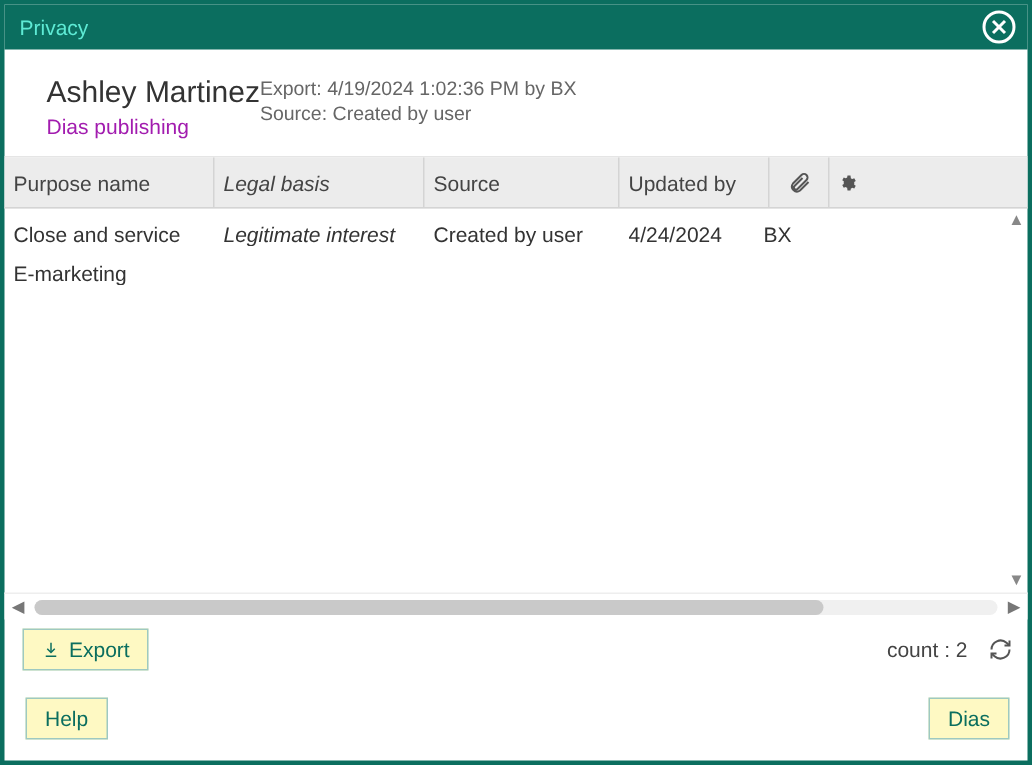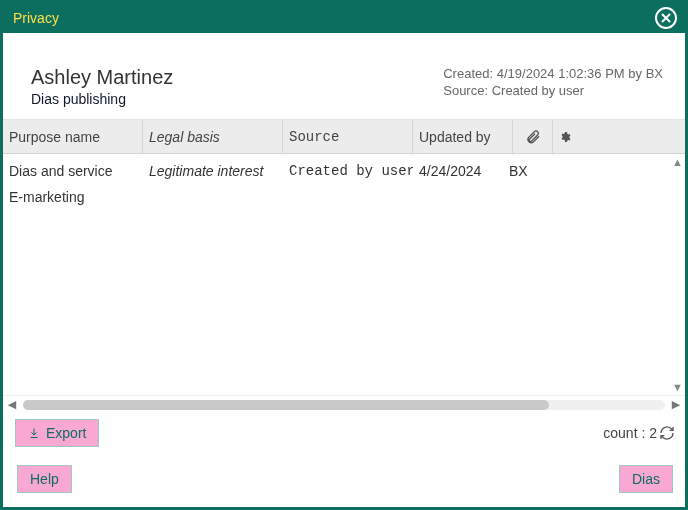--- a/index.html
+++ b/index.html
@@ -1,40 +1,40 @@
 <!DOCTYPE html>
 <html><head>
 <meta charset="utf-8">
 <style>
   * { box-sizing: border-box; }
   html, body { margin:0; padding:0; font-family: "Segoe UI", Arial, sans-serif; font-size:14px; color:#333; }
   body { width:688px; height:510px; background:#fff; position:relative; }
 
   .window { width:688px; height:510px; border:3px solid #0b6e5f; display:flex; flex-direction:column; background:#fff;}
-  .titlebar { background:#0b6e5f; color:#fde047; height:30px; display:flex; align-items:center; padding:0 8px 0 10px; justify-content:space-between; }
+  .titlebar { background:#0b6e5f; color:#5eead4; height:30px; display:flex; align-items:center; padding:0 8px 0 10px; justify-content:space-between; }
   .titlebar .title { font-size:14px; }
   .titlebar .close-x { width:22px; height:22px; border:2px solid #fff; border-radius:50%; display:flex; align-items:center; justify-content:center; cursor:pointer; }
   .titlebar .close-x svg { width:12px; height:12px; stroke:#fff; stroke-width:2; }
 
-  .header-area { padding:18px 22px 12px 28px; display:flex; justify-content:space-between; align-items:flex-start;margin-top:15px; }
+  .header-area { padding:18px 22px 12px 28px; display:flex; align-items:flex-start; }
   .header-area .name { font-size:20px; color:#333; }
-  .header-area .company { font-size:14px; color:#0f172a; margin-top:2px; }
+  .header-area .company { font-size:14px; color:#a21caf; margin-top:2px; }
   .meta { text-align:left; color:#666; font-size:13px; }
   .meta div { margin-bottom:2px; }
 
   .grid-wrap { flex:1; display:flex; flex-direction:column; border-top:1px solid #e5e5e5; min-height:0; }
   .grid-head { display:flex; background:#ececec; border-bottom:1px solid #d4d4d4; height:34px; align-items:stretch; }
   .grid-head .col, .grid-head .col-icon, .grid-head .col-gear {
     display:flex; align-items:center; padding:0 6px; border-right:1px solid #d4d4d4; color:#444; font-size:14px;
   }
   .grid-head .col-icon, .grid-head .col-gear { justify-content:center; }
   .grid-head .col-gear { border-right:none; cursor:pointer; }
   .col-purpose { width:140px; }
   .col-legal { width:140px;font-style:italic; }
-  .col-source { width:130px;font-family:Liberation Mono, monospace; }
+  .col-source { width:130px; }
   .col-updated { width:90px; }
   .col-updatedby { width:100px; }
   .col-attach { width:40px; }
   .col-gear { width:24px; }
 
   .grid-body { position:relative; flex:1; overflow:hidden; }
   .rows { padding-top:4px; }
   .row { display:flex; height:26px; align-items:center; }
   .row .cell { padding:0 6px; font-size:14px; color:#333; overflow:hidden; white-space:nowrap; }
   .row .cell.col-purpose{width:140px;} .row .cell.col-legal{width:140px;} .row .cell.col-source{width:130px;}
@@ -42,22 +42,22 @@
 
   .vscroll-up, .vscroll-down { position:absolute; right:2px; color:#888; font-size:11px; }
   .vscroll-up { top:2px; } .vscroll-down { bottom:2px; }
 
   .hscroll { height:18px; display:flex; align-items:center; background:#fff; border-top:1px solid #eee; padding:0 2px;}
   .hscroll .arrow { width:14px; text-align:center; color:#777; font-size:11px; cursor:pointer;}
   .hscroll .track { flex:1; height:10px; background:#f0f0f0; border-radius:5px; position:relative; margin:0 4px;}
   .hscroll .thumb { position:absolute; left:0; top:0; height:10px; width:82%; background:#c9c9c9; border-radius:5px;}
 
   .toolbar { display:flex; align-items:center; justify-content:space-between; padding:6px 10px 6px 12px; }
-  .btn { border:1px solid #9ec9c1; background:#f9a8d4; color:#0b6e5f; padding:5px 12px; font-size:14px; cursor:pointer; display:inline-flex; align-items:center; gap:6px;}
-  .toolbar-right { display:flex; gap:2px; color:#444;}
+  .btn { border:1px solid #9ec9c1; background:#fef9c3; color:#0b6e5f; padding:5px 12px; font-size:14px; cursor:pointer; display:inline-flex; align-items:center; gap:6px;}
+  .toolbar-right { display:flex; gap:14px; color:#444;}
   .refresh { cursor:pointer; color:#555; display:inline-flex;}
   .dl-icon svg, .refresh svg, .gear svg, .clip svg { display:block; }
 
   .footer { display:flex; justify-content:space-between; padding:12px 12px 14px 14px; }
 </style>
 </head>
 <body>
 
 <div class="window">
 
@@ -71,21 +71,21 @@
     </span>
   </div>
 
   <div class="header-area">
     <div>
       <div class="name">Ashley Martinez</div>
       <div class="company">Dias publishing</div>
     </div>
     <div class="meta">
       <div>
-        <span>Created:</span>
+        <span>Export:</span>
         <span>4/19/2024 1:02:36 PM</span>
         <span>by</span>
         <span>BX</span>
       </div>
       <div>
         <span>Source:</span>
         <span>Created by user</span>
       </div>
     </div>
   </div>
@@ -104,21 +104,21 @@
       <div class="col-gear gear">
         <svg width="14" height="14" viewBox="0 0 24 24" fill="#555">
             <path d="M12 8a4 4 0 1 0 0 8 4 4 0 0 0 0-8zm9 4a7 7 0 0 0-.1-1.2l2.1-1.6-2-3.4-2.5 1a7 7 0 0 0-2-1.2L16 2h-4l-.5 2.6a7 7 0 0 0-2 1.2l-2.5-1-2 3.4 2.1 1.6A7 7 0 0 0 7 12c0 .4 0 .8.1 1.2L5 14.8l2 3.4 2.5-1c.6.5 1.3.9 2 1.2L12 22h4l.5-2.6c.7-.3 1.4-.7 2-1.2l2.5 1 2-3.4-2.1-1.6c.1-.4.1-.8.1-1.2z"></path>
           </svg>
       </div>
     </div>
 
     <div class="grid-body">
       <div class="rows" id="rows-container">
           <div class="row">
-            <div class="cell col-purpose">Dias and service</div>
+            <div class="cell col-purpose">Close and service</div>
             <div class="cell col-legal">Legitimate interest</div>
             <div class="cell col-source">Created by user</div>
             <div class="cell col-updated">4/24/2024</div>
             <div class="cell col-updatedby">BX</div>
             <div class="cell col-attach"></div>
           </div>
           <div class="row">
             <div class="cell col-purpose">E-marketing</div>
             <div class="cell col-legal"></div>
             <div class="cell col-source"></div>

